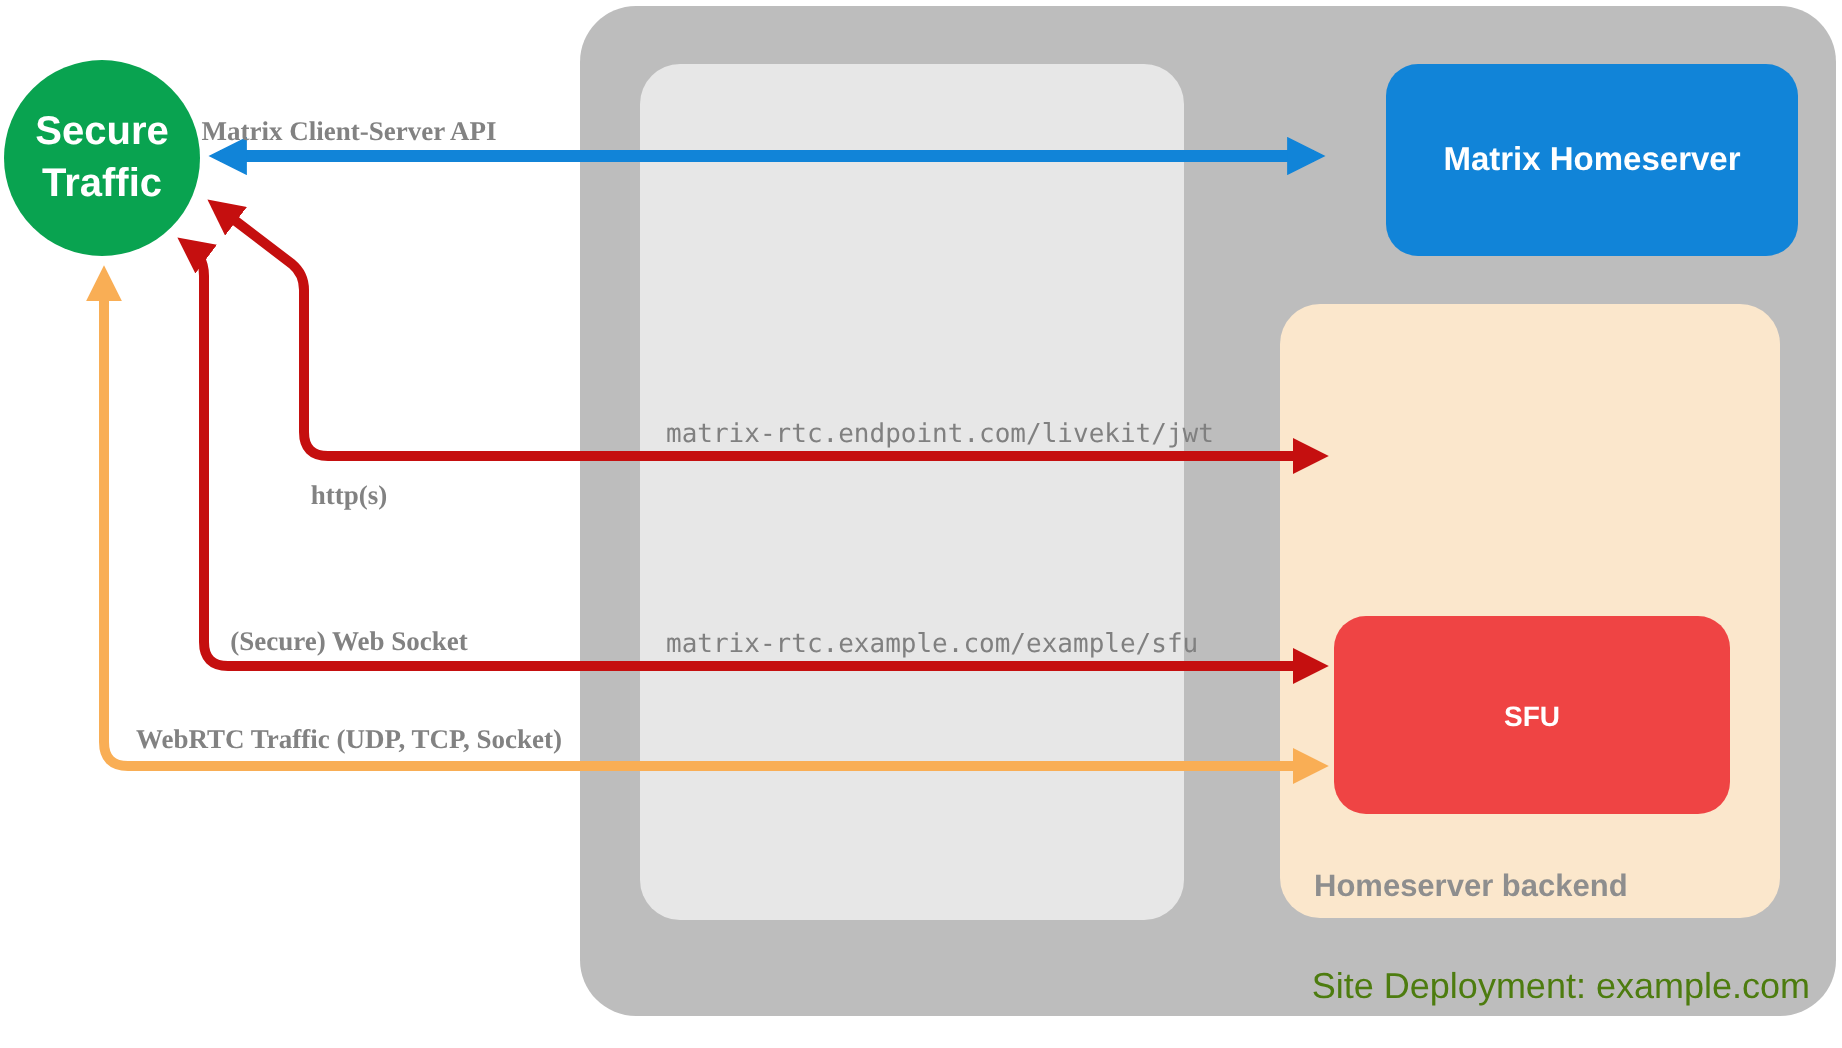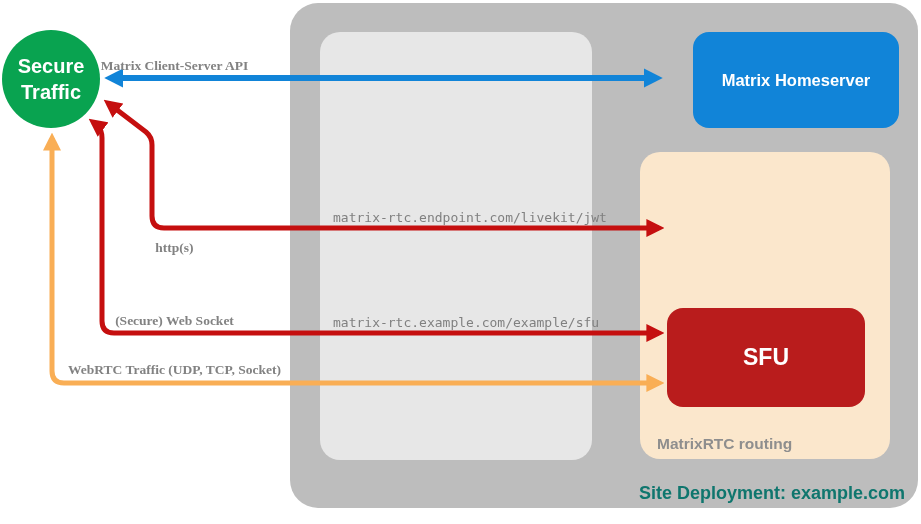--- a/index.html
+++ b/index.html
@@ -10,37 +10,37 @@
   .abs{position:absolute;}
   
   .outer{left:290px;top:3px;width:628px;height:505px;background:#bdbdbd;border-radius:28px;}
   .inner-panel{left:320px;top:32px;width:272px;height:428px;background:#e7e7e7;border-radius:20px;}
   .peach{left:640px;top:152px;width:250px;height:307px;background:#fbe7cc;border-radius:20px;}
   
   .node{display:flex;align-items:center;justify-content:center;text-align:center;
         color:#ffffff;font-weight:bold;border-radius:16px;}
   .homeserver{left:693px;top:32px;width:206px;height:96px;background:#1184d8;font-size:16.5px;}
   .auth{left:667px;top:180px;width:200px;height:94px;background:#c50f0f;font-size:16.5px;line-height:1.45;}
-  .sfu{left:667px;top:308px;width:198px;height:99px;background:#b91c1c;font-size:23px;}
+  .sfu{left:667px;top:308px;width:198px;height:99px;background:#ef4444;font-size:14px;}
   .client{left:2px;top:30px;width:98px;height:98px;background:#09a350;border-radius:50%;
           display:flex;flex-direction:column;align-items:center;justify-content:center;
           color:#fff;font-weight:bold;font-size:20px;line-height:1.3;text-align:center;}
   
   .endpoint{left:333px;width:255px;font-family:"DejaVu Sans Mono","Liberation Mono",monospace;
             font-size:13px;color:#808080;white-space:nowrap;}
   .ep1{top:59px;} .ep2{top:210px;} .ep3{top:315px;}
   
   .arrow-label{left:56px;width:237px;text-align:center;font-size:13.5px;font-weight:bold;
                color:#828282;white-space:nowrap;font-family:Liberation Serif, serif;}
   .al1{top:58px;} .al2{top:208px;margin-top:32px;} .al3{top:313px;} .al4{top:362px;}
   
   .panel-label{font-size:15.5px;font-weight:bold;color:#8e8e8e;white-space:nowrap;}
   .routing-label{left:337px;top:435px;}
   .backend-label{left:657px;top:435px;}
-  .deploy-label{right:16px;top:483px;font-size:18px;font-weight:bold;color:#0f766e;white-space:nowrap;}
+  .deploy-label{right:16px;top:483px;font-size:18px;font-weight:normal;color:#4d7c0f;white-space:nowrap;}
   svg.arrows{left:0;top:0;pointer-events:none;}
 </style>
 </head>
 <body>
 
 <div class="canvas">
 
   <div class="abs outer"></div>
   <div class="abs inner-panel"></div>
   <div class="abs peach"></div>
@@ -75,16 +75,16 @@
   </svg>
 
   <div class="abs endpoint ep2">matrix-rtc.endpoint.com/livekit/jwt</div>
   <div class="abs endpoint ep3">matrix-rtc.example.com/example/sfu</div>
 
   <div class="abs arrow-label al1">Matrix Client-Server API</div>
   <div class="abs arrow-label al2">http(s)</div>
   <div class="abs arrow-label al3">(Secure) Web Socket</div>
   <div class="abs arrow-label al4">WebRTC Traffic (UDP, TCP, Socket)</div>
 
-  <div class="abs panel-label backend-label">MatrixRTC routing</div>
+  <div class="abs panel-label backend-label">Homeserver backend</div>
   <div class="abs deploy-label">Site Deployment: example.com</div>
 
 </div>
 
 </body></html>

